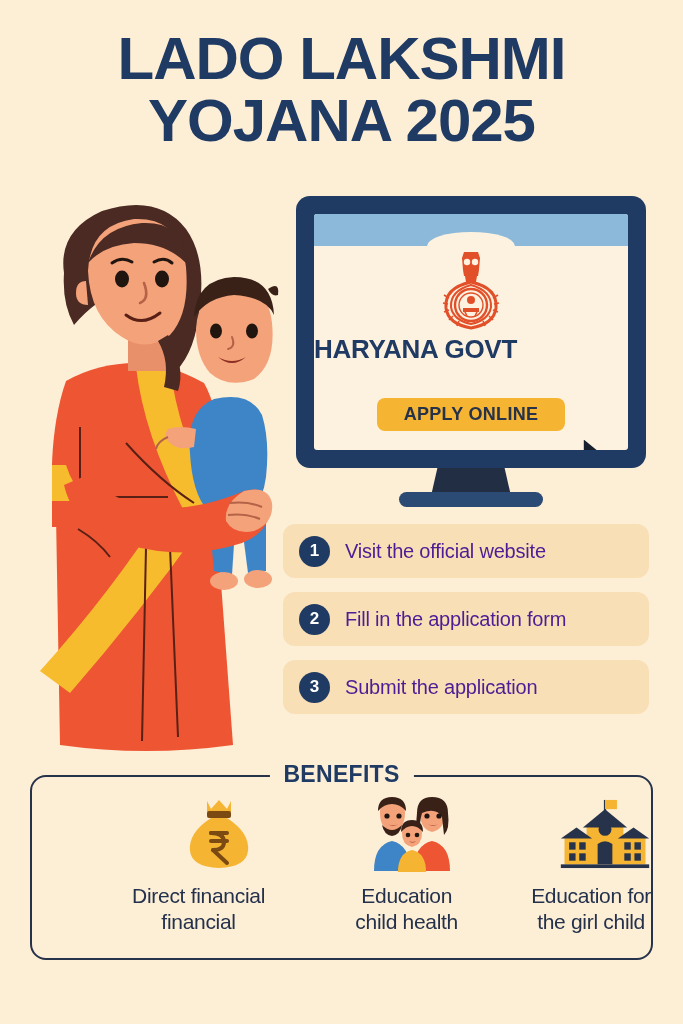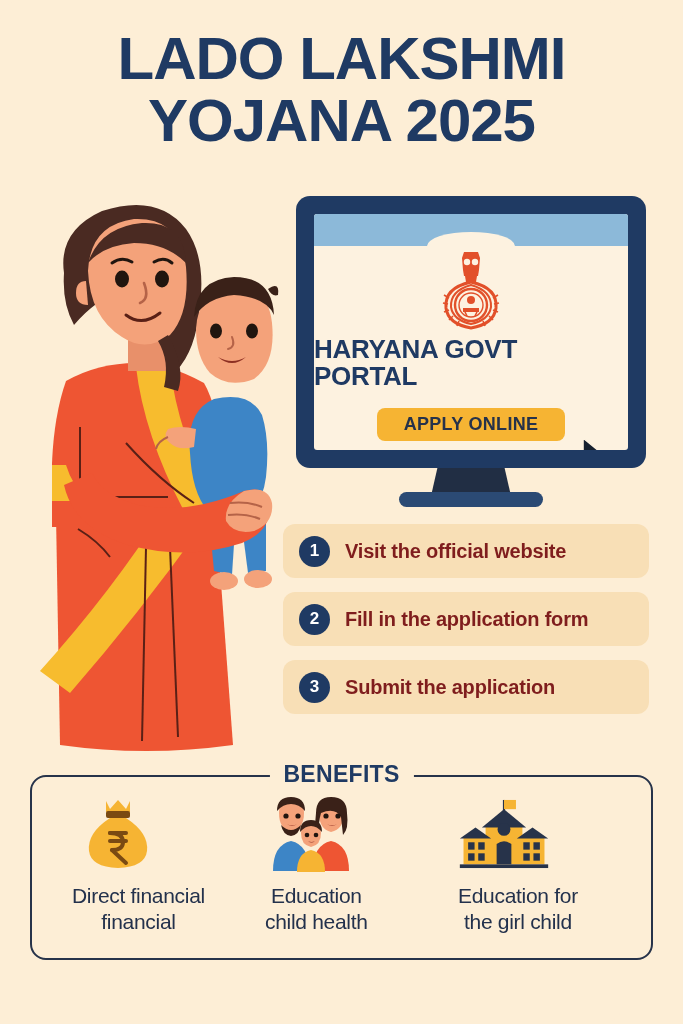--- a/index.html
+++ b/index.html
@@ -98,21 +98,20 @@
     width:188px; height:33px;
     background:#f6b433;
     border:none;
     border-radius:8px;
     color:#26324a;
     font-family:"Liberation Sans", sans-serif;
     font-weight:bold;
     font-size:18px;
     letter-spacing:0.3px;
     cursor:pointer;
-    margin-top:10px;
   }
   .cursor{
     position:absolute;
     left:266px; top:222px;
     width:34px; height:42px;
     pointer-events:none;
   }
   .cursor svg{ width:100%; height:100%; display:block; }
   .mon-neck{
     position:absolute;
@@ -154,22 +153,22 @@
     background:#1f3a63;
     color:#ffffff;
     font-weight:bold;
     font-size:17px;
     display:flex;
     align-items:center;
     justify-content:center;
   }
   .step-text{
     margin-left:15px;
-    color:#7f1d1d;
-    font-weight:bold;
+    color:#4c1d95;
+    font-weight:normal;
     font-size:20px;
     letter-spacing:-0.2px;
     white-space:nowrap;
   }
 
   
   .benefits{
     position:absolute;
     left:30px; top:775px;
     width:623px; height:185px;
@@ -191,21 +190,21 @@
   }
   .ben-grid{
     display:flex;
     width:100%; height:100%;
     padding-top:14px;
   }
   .ben-col{
     flex:1 1 0;
     display:flex;
     flex-direction:column;
-    align-items:flex-start;
+    align-items:flex-end;
   }
   .ben-icon{
     width:92px; height:82px;
     display:flex;
     align-items:flex-end;
     justify-content:center;
   }
   .ben-icon svg{ display:block; }
   .ben-text{
     margin-top:10px;
@@ -333,21 +332,20 @@
             <circle cx="37" cy="55" r="12" fill="none" stroke="#e2502a" stroke-width="1.4"></circle>
 
             <circle cx="37" cy="50" r="4" fill="#e2502a"></circle>
             <path d="M29 58 L45 58 L45 62 L29 62 Z" fill="#e2502a"></path>
             <path d="M31 62 L33 66 M43 62 L41 66" stroke="#e2502a" stroke-width="1.6"></path>
           </svg>
         </div>
 
         <div class="portal-title">
           <span>HARYANA GOVT</span>
-          <span>PORTAL</span>
         </div>
 
         <button class="apply-btn">APPLY ONLINE</button>
 
         <div class="cursor">
           <svg viewBox="0 0 34 42" xmlns="http://www.w3.org/2000/svg">
             <path d="M3 2 L3 34 L11.5 26.5 L17 40 L23 37 L17.5 24 L29 23 Z" fill="#16202f" stroke="#fdf2e0" stroke-width="1.6" stroke-linejoin="round"></path>
           </svg>
         </div>
       </div>

